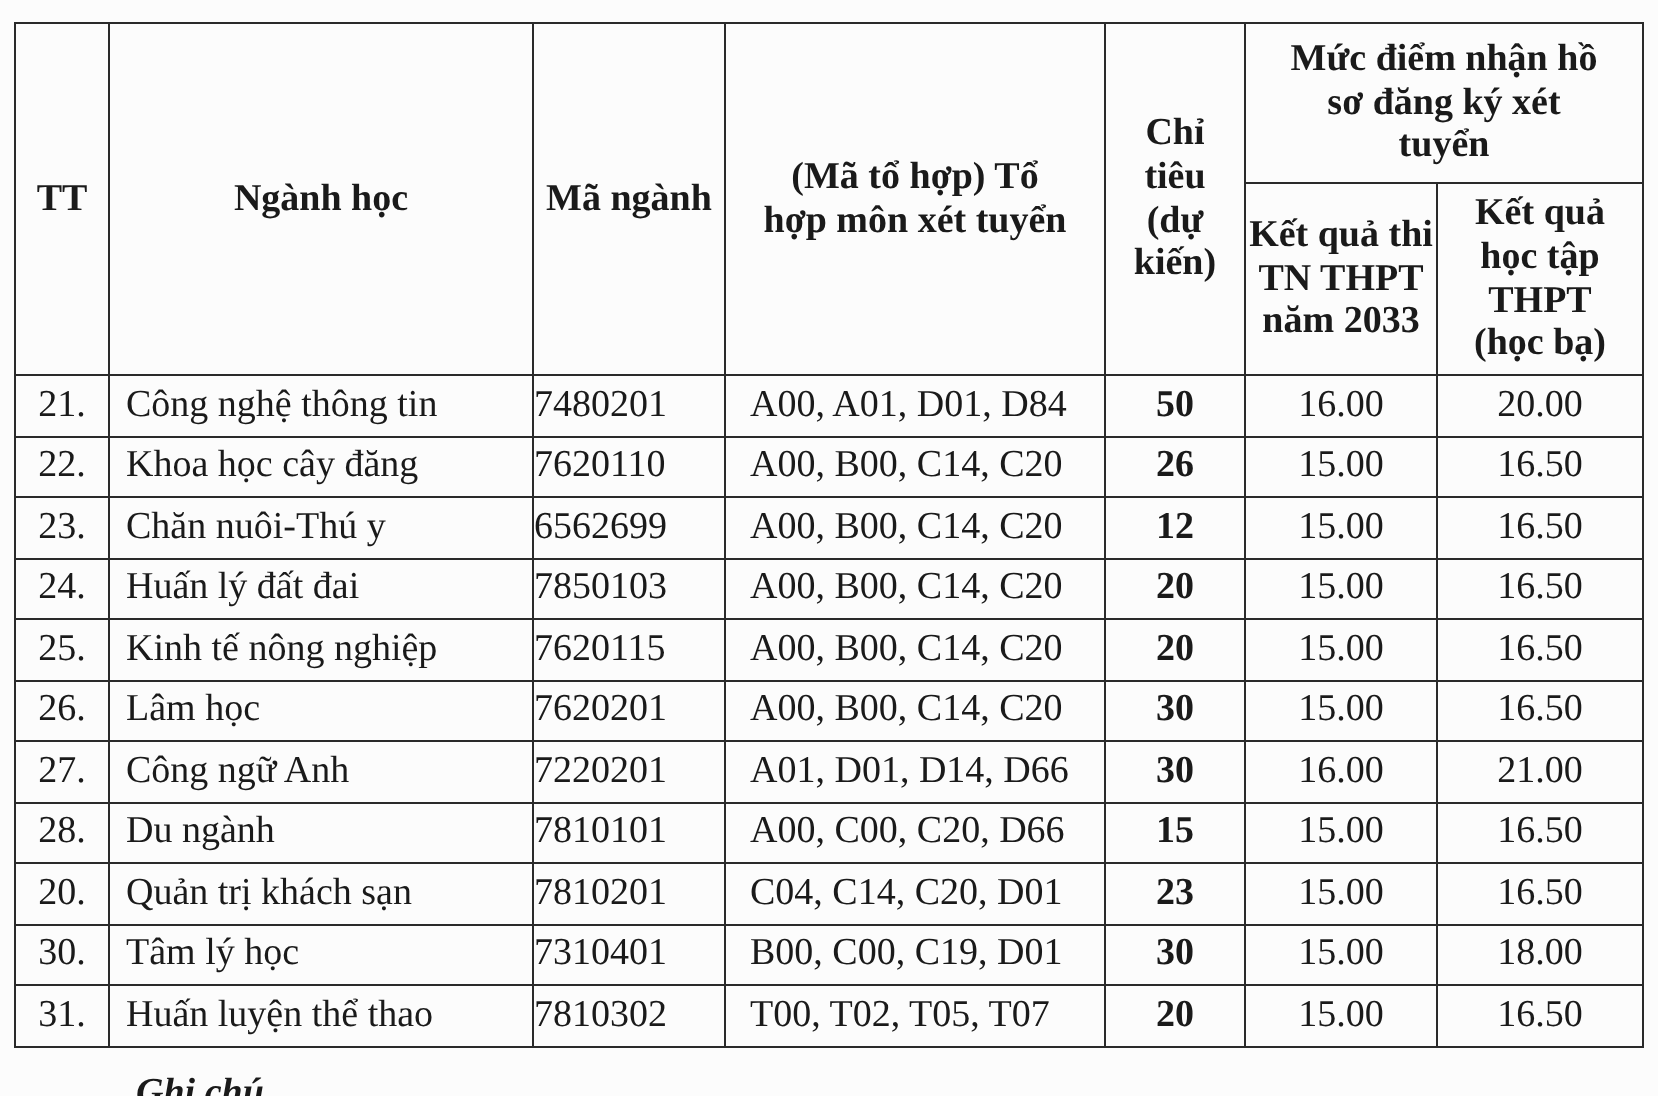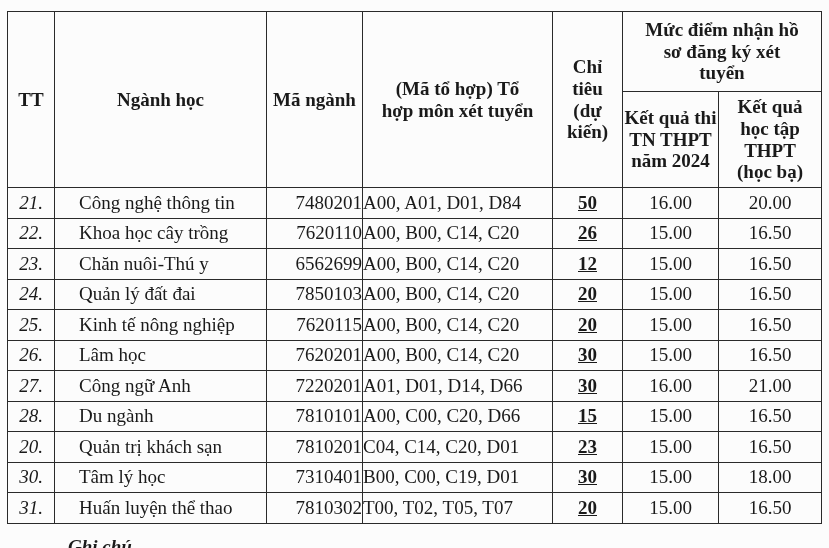--- a/index.html
+++ b/index.html
@@ -2,25 +2,25 @@
 <html><head>
 <meta charset="utf-8">
 <style>
   html, body { margin:0; padding:0; background:#fcfcfc; }
   body { width:829px; height:548px; overflow:hidden; position:relative;
          font-family:"Liberation Serif", "DejaVu Serif", serif; color:#1a1a1a; }
   table { position:absolute; left:7px; top:11px; border-collapse:collapse; table-layout:fixed; }
   td, th { border:1.3px solid #2a2a2a; padding:0; font-size:19px; line-height:1.15; }
   th { font-weight:bold; text-align:center; vertical-align:middle; }
   tbody td { height:29.5px; vertical-align:middle; }
-  .c-tt { text-align:center;font-style:italic; }
-  .c-name { text-align:left; padding-left:24px; }
-  .c-code { text-align:right;margin-left:18px; }
-  .c-combo { text-align:left; white-space:nowrap; }
-  .c-quota { text-align:center; font-weight:bold;text-decoration:underline; }
+  .c-tt { text-align:center; }
+  .c-name { text-align:left; padding-left:8px; }
+  .c-code { text-align:left;margin-left:18px; }
+  .c-combo { text-align:left; padding-left:12px; white-space:nowrap; }
+  .c-quota { text-align:center; font-weight:bold; }
   .c-score { text-align:center;font-family:Liberation Serif, serif; }
   .footnote { position:absolute; left:68px; top:536px; font-style:italic; font-weight:bold; font-size:19px; }
 </style>
 </head>
 <body>
 
 <table>
   <colgroup>
     <col style="width:47px">
       <col style="width:212px">
@@ -33,55 +33,55 @@
   <thead>
     <tr style="height:80px">
       <th rowspan="2">TT</th>
       <th rowspan="2">Ngành học</th>
       <th rowspan="2">Mã ngành</th>
       <th rowspan="2" style="padding:0 18px">(Mã tổ hợp) Tổ hợp môn xét tuyển</th>
       <th rowspan="2" style="padding:0 8px">Chỉ tiêu (dự kiến)</th>
       <th colspan="2" style="padding:0 20px">Mức điểm nhận hồ sơ đăng ký xét tuyển</th>
     </tr>
     <tr style="height:96px">
-      <th>Kết quả thi TN THPT năm 2024</th>
+      <th>Kết quả thi TN THPT năm 2033</th>
       <th style="padding:0 8px">Kết quả học tập THPT (học bạ)</th>
     </tr>
   </thead>
   <tbody id="rows">
       <tr>
         <td class="c-tt">21.</td>
         <td class="c-name">Công nghệ thông tin</td>
         <td class="c-code">7480201</td>
         <td class="c-combo">A00, A01, D01, D84</td>
         <td class="c-quota">50</td>
         <td class="c-score">16.00</td>
         <td class="c-score">20.00</td>
       </tr>
       <tr>
         <td class="c-tt">22.</td>
-        <td class="c-name">Khoa học cây trồng</td>
+        <td class="c-name">Khoa học cây đăng</td>
         <td class="c-code">7620110</td>
         <td class="c-combo">A00, B00, C14, C20</td>
         <td class="c-quota">26</td>
         <td class="c-score">15.00</td>
         <td class="c-score">16.50</td>
       </tr>
       <tr>
         <td class="c-tt">23.</td>
         <td class="c-name">Chăn nuôi-Thú y</td>
         <td class="c-code">6562699</td>
         <td class="c-combo">A00, B00, C14, C20</td>
         <td class="c-quota">12</td>
         <td class="c-score">15.00</td>
         <td class="c-score">16.50</td>
       </tr>
       <tr>
         <td class="c-tt">24.</td>
-        <td class="c-name">Quản lý đất đai</td>
+        <td class="c-name">Huấn lý đất đai</td>
         <td class="c-code">7850103</td>
         <td class="c-combo">A00, B00, C14, C20</td>
         <td class="c-quota">20</td>
         <td class="c-score">15.00</td>
         <td class="c-score">16.50</td>
       </tr>
       <tr>
         <td class="c-tt">25.</td>
         <td class="c-name">Kinh tế nông nghiệp</td>
         <td class="c-code">7620115</td>

